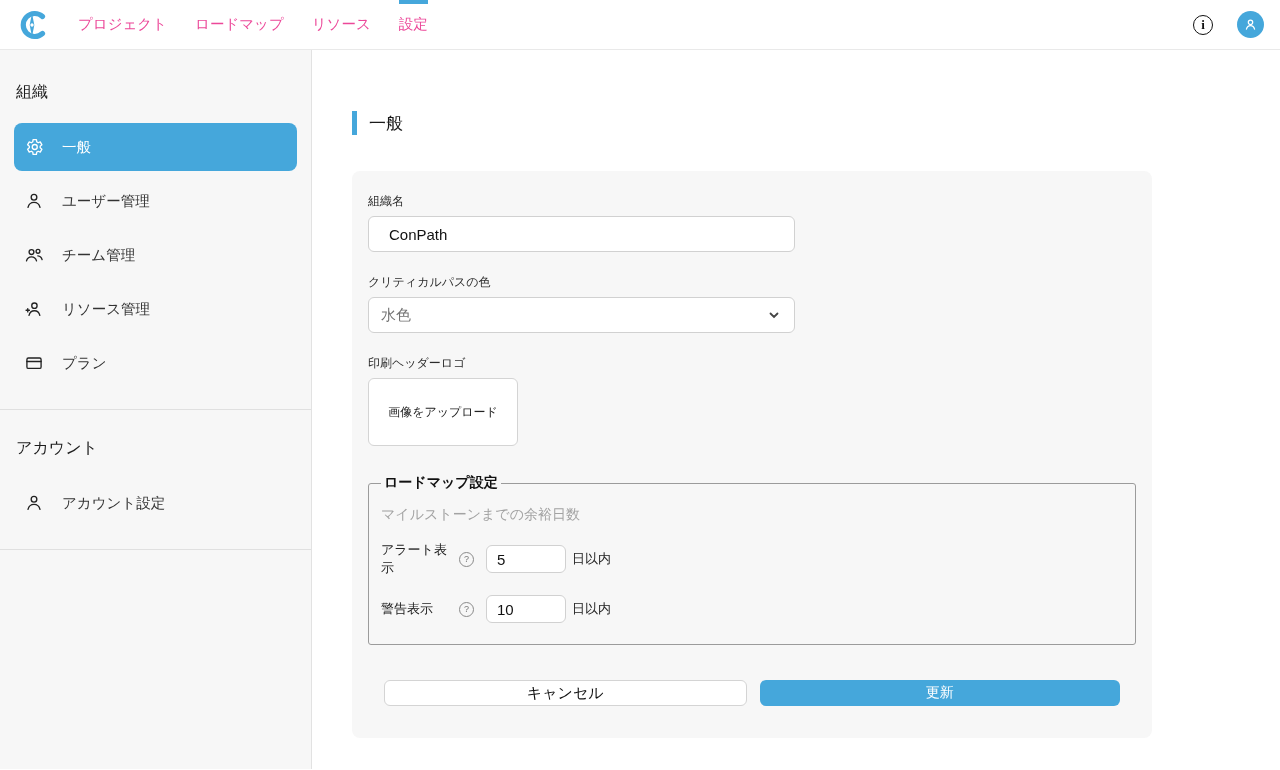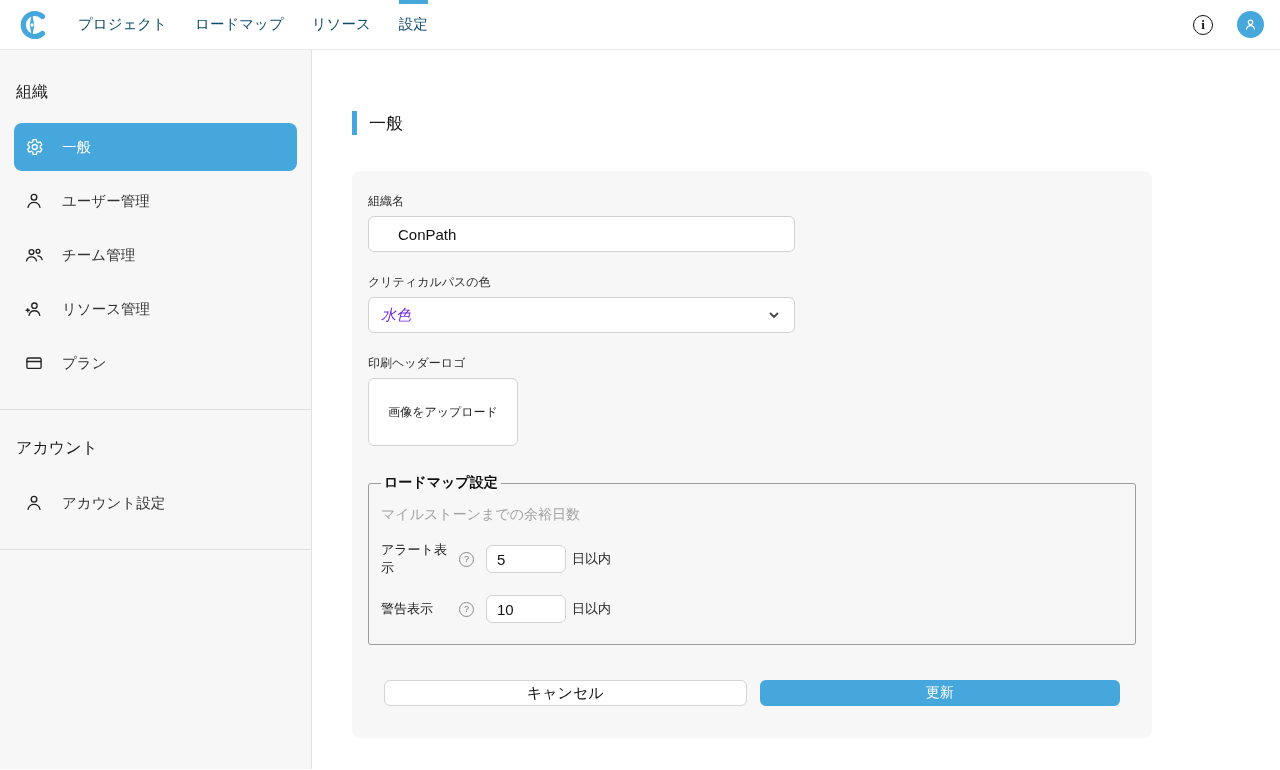--- a/index.html
+++ b/index.html
@@ -12,21 +12,21 @@
   
   .header {
     height: 50px; display: flex; align-items: center;
     padding: 0 16px; background: #fff; border-bottom: 1px solid #e9e9e9;
   }
   .logo { width: 32px; height: 36px; margin-right: 30px; display: flex; align-items: center; cursor: pointer; }
   .logo svg { width: 32px; height: 36px; }
   .nav { display: flex; height: 50px; gap: 28px; list-style: none; }
   .nav-item {
     position: relative; display: flex; align-items: center; height: 50px;
-    font-size: 14.5px; color: #0c4a6e; cursor: pointer;
+    font-size: 14.5px; color: #ec4899; cursor: pointer;
   }
   .nav-item.active::after {
     content: ""; position: absolute; top: 0; left: 0; right: 0; height: 4px;
     background: #45a7db;
   }
   .header-right { margin-left: auto; display: flex; align-items: center; gap: 24px; }
   .info-icon {
     width: 20px; height: 20px; border-radius: 50%; border: 1.7px solid #111;
     display: flex; align-items: center; justify-content: center;
     font-family: "Liberation Serif", "DejaVu Serif", serif;
@@ -66,27 +66,27 @@
   .page-title { font-size: 17px; font-weight: 500; color: #1a1a1a; }
 
   .card {
     margin-top: 36px; width: 800px; background: #f7f7f7;
     border-radius: 8px; padding: 22px 16px 32px;
   }
   .field { margin-bottom: 22px; }
   .field-label { display: block; font-size: 12px; color: #2b2b2b; margin-bottom: 6px; }
   .text-input {
     width: 427px; height: 36px; background: #fff; border: 1px solid #d1d1d1;
-    border-radius: 6px; padding: 0 29px; font-size: 15px; color: #111;
+    border-radius: 6px; padding: 0 20px; font-size: 15px; color: #111;
     font-family: inherit;
   }
   .select {
     width: 427px; height: 36px; background: #fff; border: 1px solid #d1d1d1;
-    border-radius: 6px; padding: 0 14px 0 12px; font-size: 15px; color: #6d28d9;
-    display: flex; align-items: center; justify-content: space-between; cursor: pointer; font-style: italic;
+    border-radius: 6px; padding: 0 14px 0 12px; font-size: 15px; color: #737373;
+    display: flex; align-items: center; justify-content: space-between; cursor: pointer;
   }
   .select svg { width: 12px; height: 12px; stroke: #444; fill: none; stroke-width: 1.8; stroke-linecap: round; }
   .upload-field { margin-bottom: 28px; }
   .upload-btn {
     width: 150px; height: 68px; background: #fff; border: 1px solid #d4d4d4;
     border-radius: 6px; font-size: 12px; color: #222; cursor: pointer;
     display: flex; align-items: center; justify-content: center; font-family: inherit;
   }
 
   .roadmap-fieldset {

